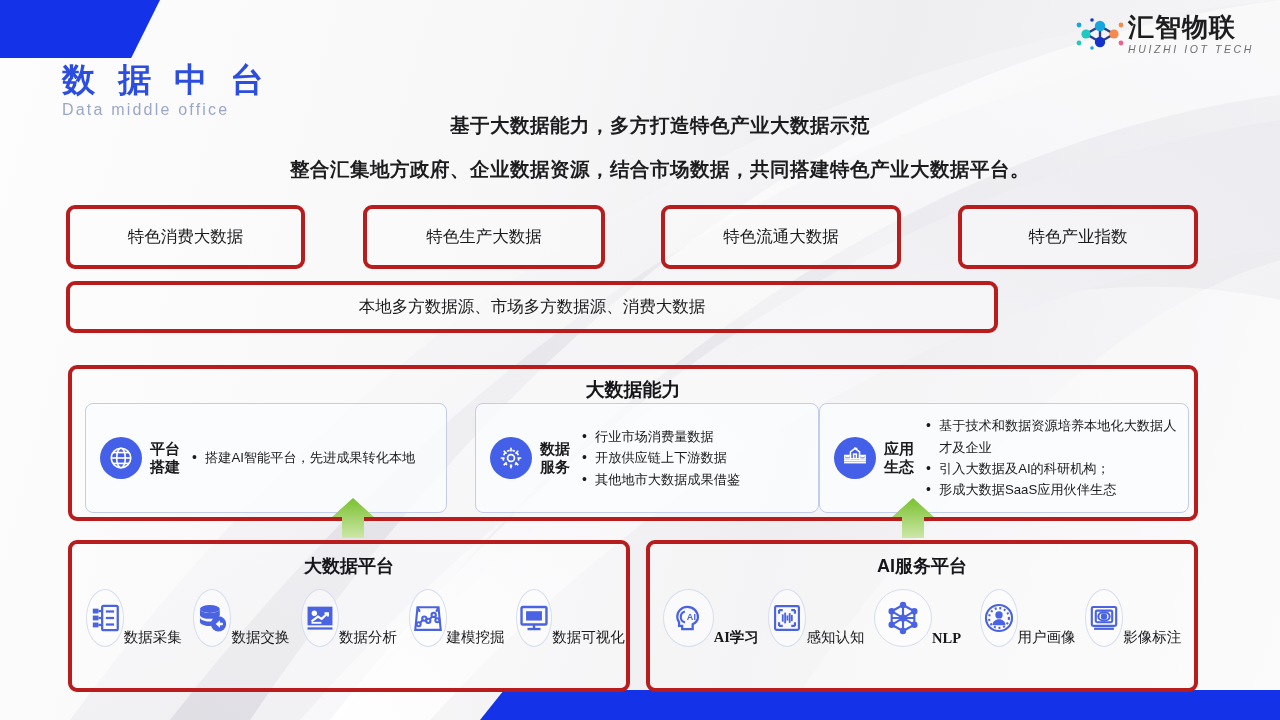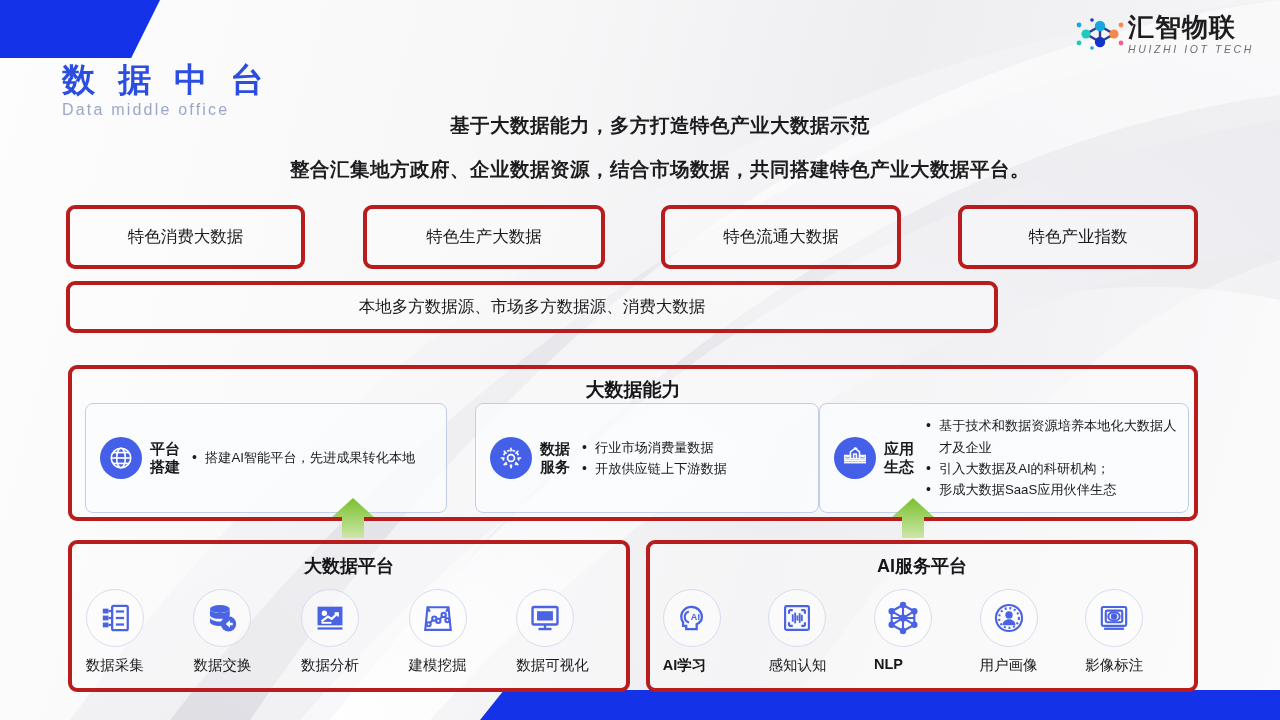--- a/index.html
+++ b/index.html
@@ -112,27 +112,27 @@
   #arrow-right { left: 890px; top: 498px; }
 
   
   .platform { top: 540px; height: 152px; }
   #pf-bigdata { left: 68px;  width: 562px; }
   #pf-ai      { left: 646px; width: 552px; }
   .pf-title { position: absolute; top: 10px; left: 0; width: 100%;
               text-align: center; font-size: 18px; font-weight: bold; color: #16161a; }
   .pf-items { position: absolute; top: 45px; left: 0; width: 100%;
               display: flex; justify-content: space-around; padding: 0 8px; }
-  .pf-item { display: flex; flex-direction: column; align-items: flex-start; width: 96px; }
+  .pf-item { display: flex; flex-direction: row; align-items: flex-end; width: 96px; }
   .pf-circle { width: 58px; height: 58px; border-radius: 50%;
                border: 1px solid #d6ddef; background: rgba(253,253,254,.6);
                display: flex; align-items: center; justify-content: center; }
   .pf-circle svg { width: 34px; height: 34px; }
   .pf-name { margin-top: 9px; font-size: 14.5px; color: #18181b; white-space: nowrap; }
-  .pf-name.bold { font-weight: bold; }
+  .pf-name.bold { font-weight: bold; font-family: Liberation Serif, serif; }
 </style>
 </head>
 <body>
 
 <div class="bg">
   <svg viewBox="0 0 1280 720" preserveAspectRatio="none">
     <defs>
       <linearGradient id="sw1" x1="0" y1="0" x2="1" y2="1">
         <stop offset="0%" stop-color="#ffffff"></stop>
           <stop offset="100%" stop-color="#e3e3e8"></stop>
@@ -238,20 +238,21 @@
         <circle cx="12" cy="12" r="7.2" stroke-dasharray="2.4 2.6"></circle>
       </svg>
     </span>
     <span class="cap-label">
       <span>数据</span><br>
       <span>服务</span>
     </span>
     <ul class="cap-list">
       <li>行业市场消费量数据</li>
       <li>开放供应链上下游数据</li>
+      <li>其他地市大数据成果借鉴</li>
     </ul>
   </div>
 
   <div class="cap-panel" id="cp2">
     <span class="cap-icon">
       <svg viewBox="0 0 24 24" fill="none" stroke="#ffffff" stroke-width="1.4">
         <path d="M12 3.2l4.2 3.2v6.2H7.8V6.4z"></path>
         <path d="M12 2v1.2M12 3.2h2.2"></path>
         <rect x="10.7" y="8.4" width="2.6" height="4.2"></rect>
         <path d="M2.6 9.6h5.2v3.4H2.6zM16.2 9.6h5.2v3.4h-5.2z"></path>

